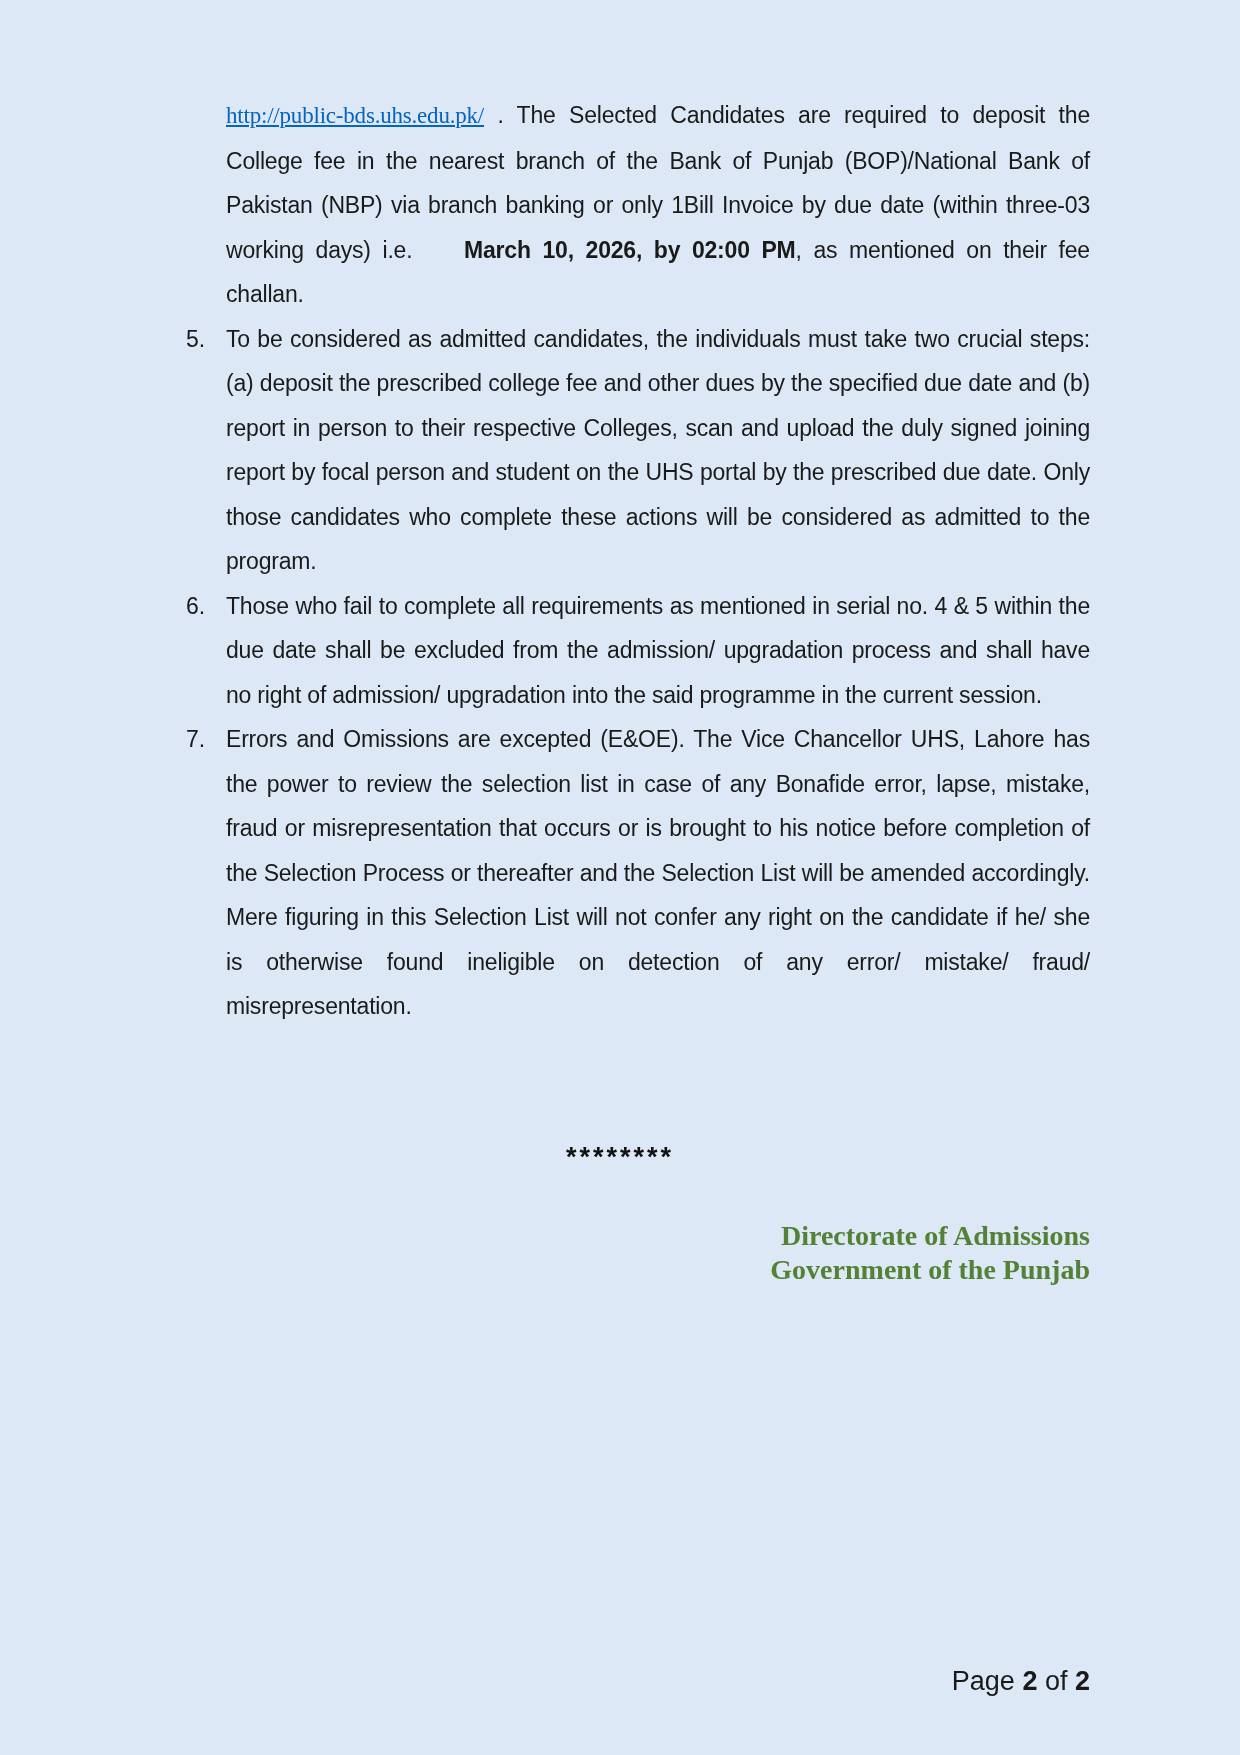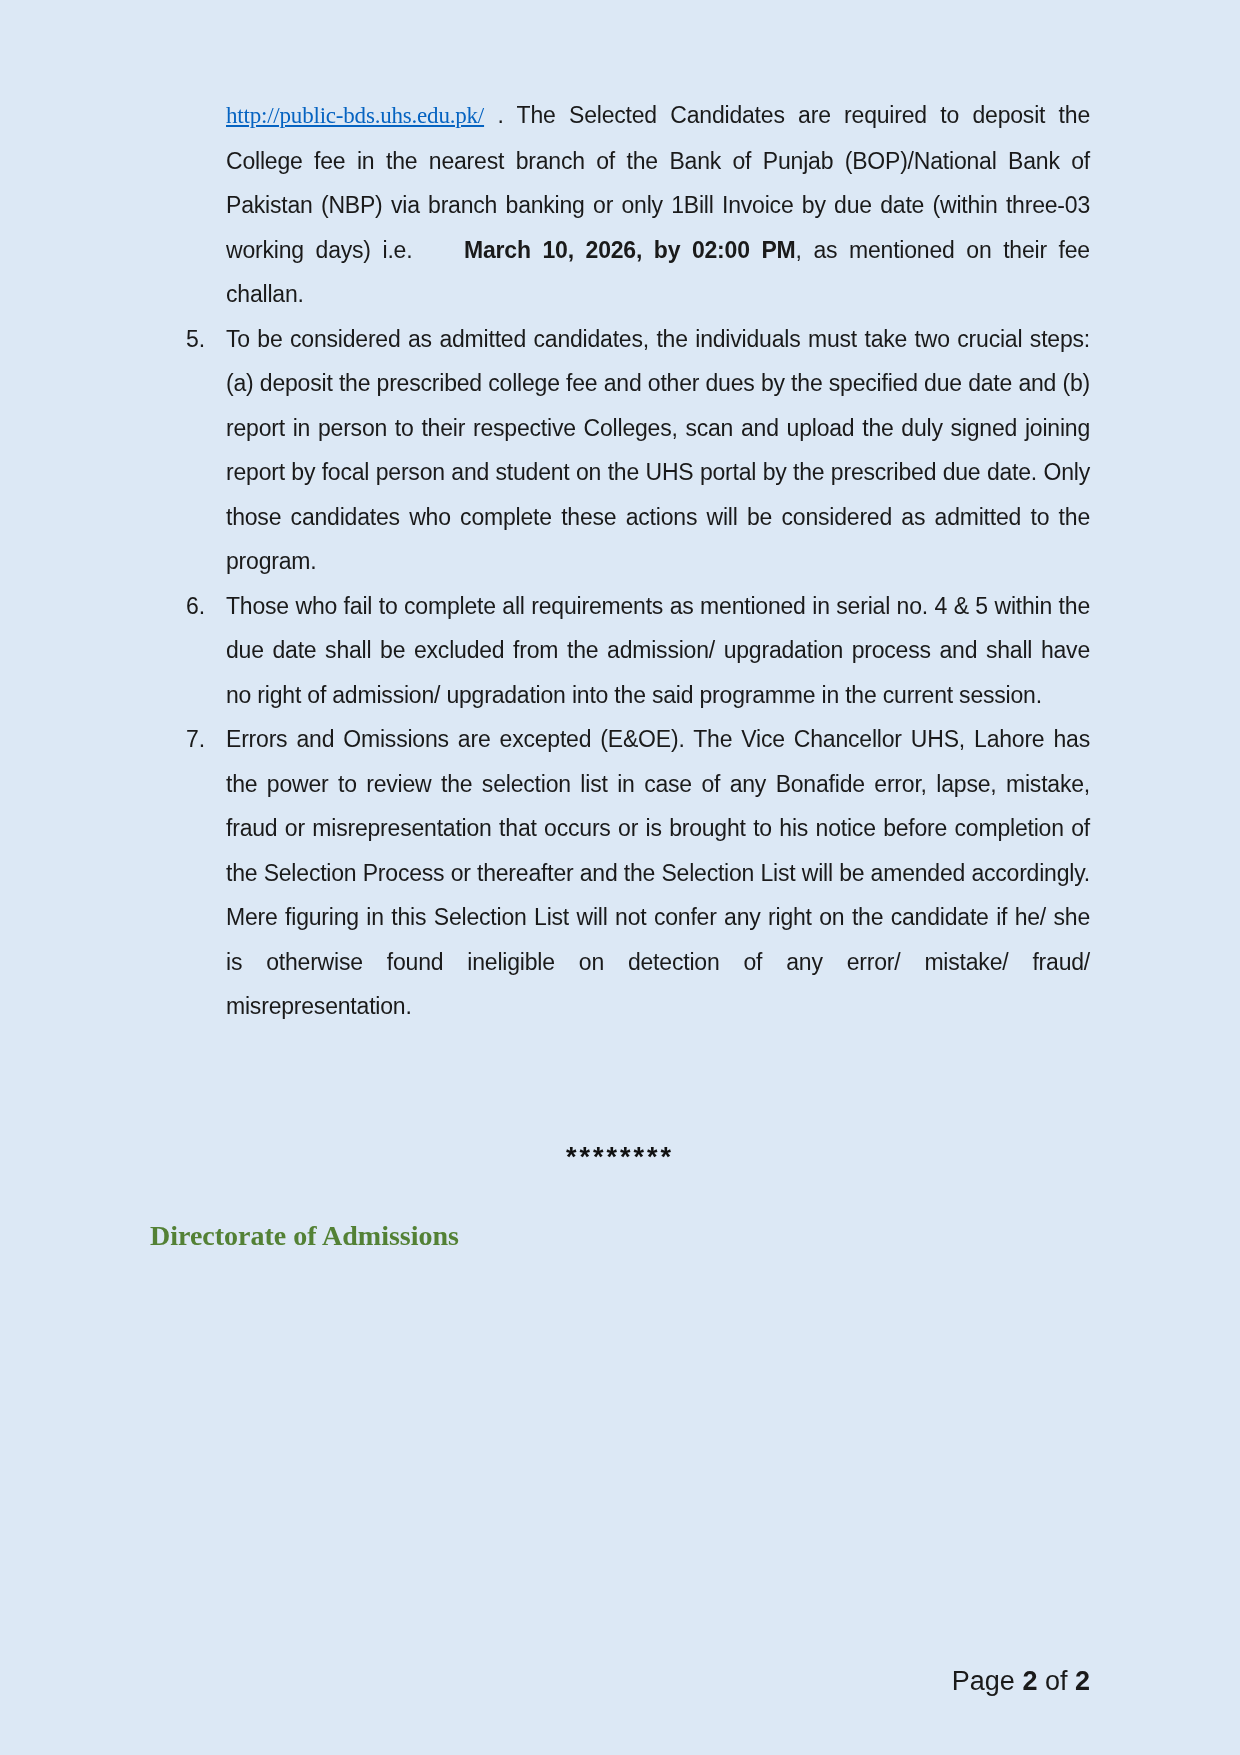--- a/index.html
+++ b/index.html
@@ -27,21 +27,21 @@
   .item-text { display: block; }
   .doc-link { color: var(--link-color); text-decoration: underline; cursor: pointer; font-family: Liberation Serif, serif; }
   .seg-bold { font-weight: bold; margin-left: 40px; }
   .stars {
     position: absolute; left: 150px; top: 1142px; width: 940px;
     text-align: center; color: #111;
     font-size: 27px; font-weight: bold; letter-spacing: 3px;
   }
   .signature {
     position: absolute; left: 150px; top: 1219px; width: 940px;
-    text-align: left;
+    text-align: right;
     font-family: "Liberation Serif", serif;
     font-weight: bold; font-size: 28px; line-height: 34px;
     color: var(--green);
   }
   .signature .sig-line { display: block; }
   .footer {
     position: absolute; top: 1666px; right: 150px;
     font-size: 27px; color: var(--ink);
     white-space: pre;
   }
@@ -69,17 +69,18 @@
           <span class="item-num">7.</span>
           <span class="item-text"><span class="">Errors and Omissions are excepted (E&amp;OE). The Vice Chancellor UHS, Lahore has the power to review the selection list in case of any Bonafide error, lapse, mistake, fraud or misrepresentation that occurs or is brought to his notice before completion of the Selection Process or thereafter and the Selection List will be amended accordingly. Mere figuring in this Selection List will not confer any right on the candidate if he/ she is otherwise found ineligible on detection of any error/ mistake/ fraud/ misrepresentation.</span></span>
         </div>
       </div>
   </div>
 
   <div class="stars">********</div>
 
   <div class="signature" id="signature-block">
       <span class="sig-line">Directorate of Admissions</span>
+      <span class="sig-line">Government of the Punjab</span>
     </div>
 
   <div class="footer"><span>Page</span> <span class="pg-bold">2</span> <span>of</span> <span class="pg-bold">2</span></div>
 
 </div>
 
 </body></html>

